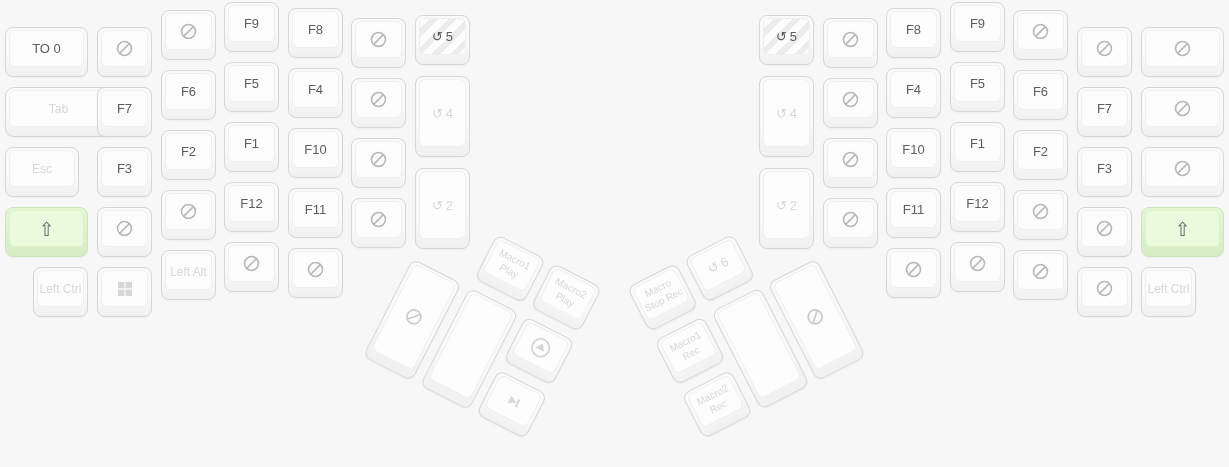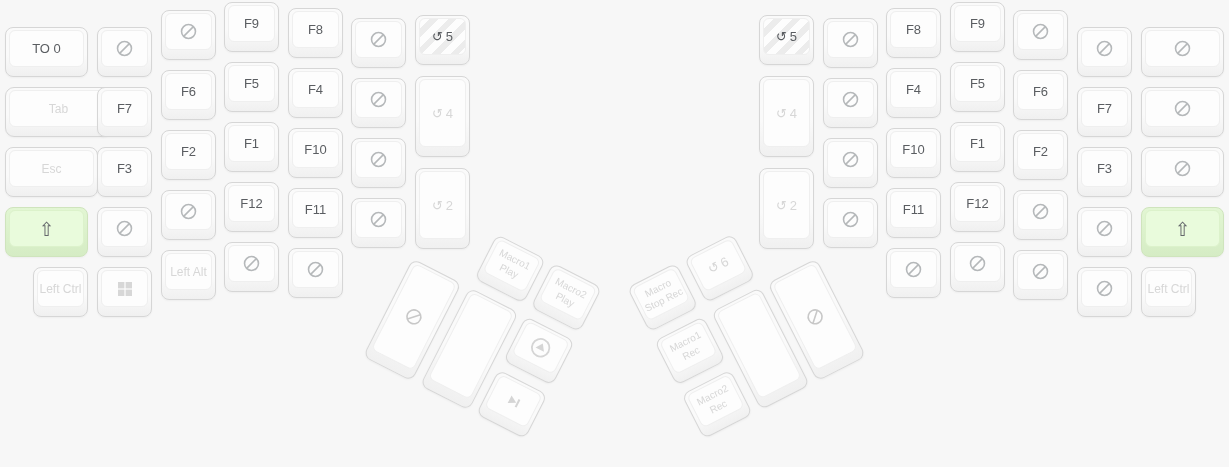--- a/index.html
+++ b/index.html
@@ -42,21 +42,21 @@
     <div class="key" style="left: 5px; top: 27px; width: 83px; height: 50px;">
       <div class="face">
         <span class="lbl">TO 0</span>
       </div>
     </div>
     <div class="key lite" style="left: 5px; top: 87px; width: 107px; height: 50px; border-radius: 9px;">
       <div class="face">
         <span class="lbl small">Tab</span>
       </div>
     </div>
-    <div class="key lite" style="left: 5px; top: 147px; width: 93px; height: 50px;">
+    <div class="key lite" style="left: 5px; top: 147px; width: 74px; height: 50px;">
       <div class="face">
         <span class="lbl small">Esc</span>
       </div>
     </div>
     <div class="key green" style="left: 5px; top: 207px; width: 83px; height: 50px;">
       <div class="face">
         <span class="glyph-shift">⇧</span>
       </div>
     </div>
     <div class="key lite" style="left: 33px; top: 267px; width: 55px; height: 50px;">

